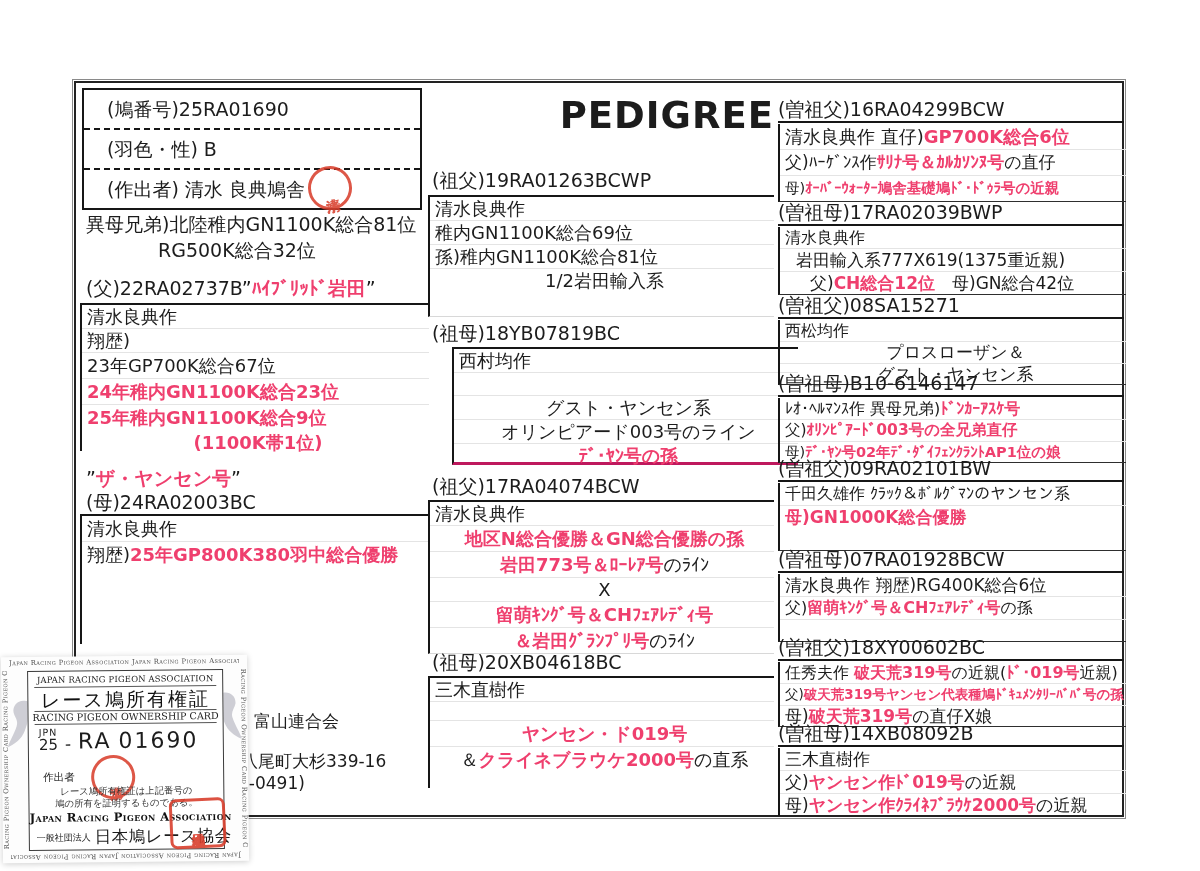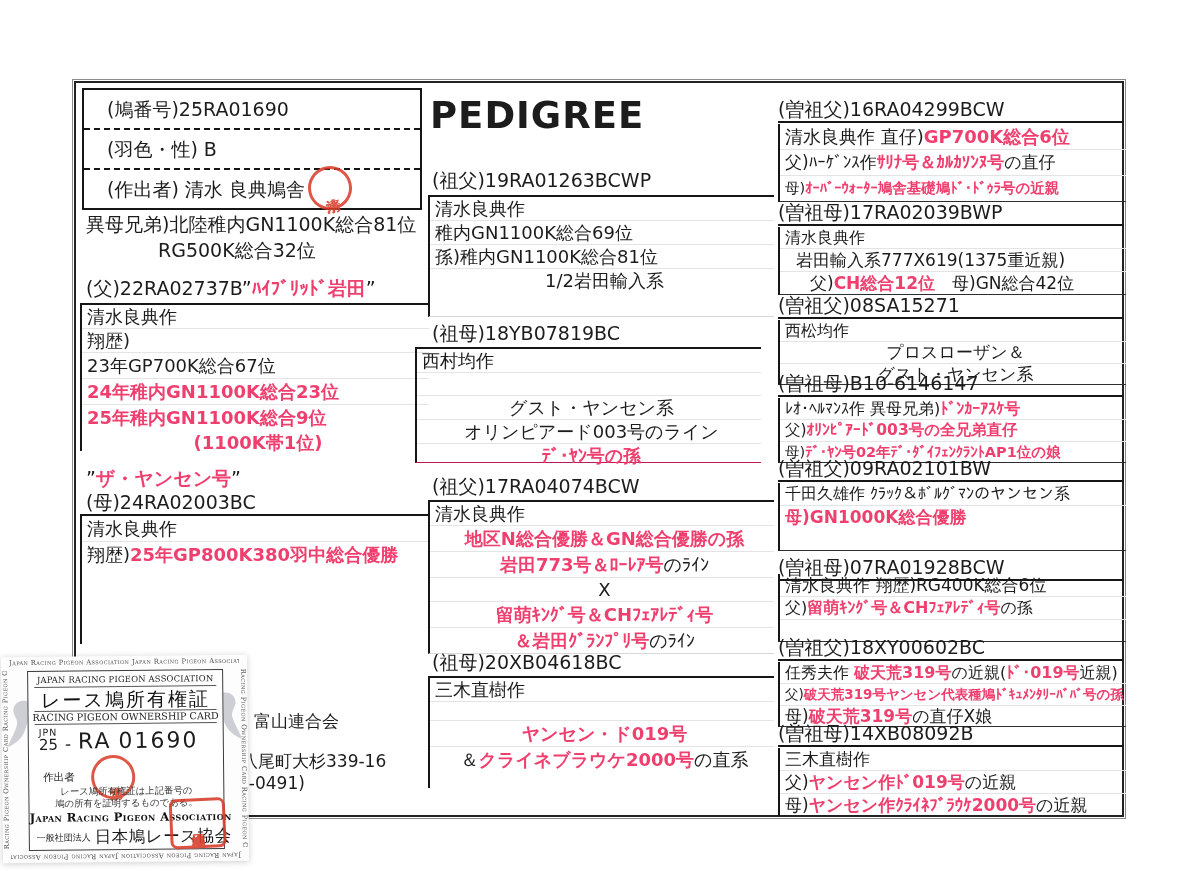--- a/index.html
+++ b/index.html
@@ -42,42 +42,42 @@
   .dbox{border-top:2.5px solid #161616;border-left:2.5px solid #161616;background:transparent;}
 
   .sib1{left:86px;top:212px;}
   .sib2{left:158px;top:238px;}
   .father-ring{left:86px;top:276px;}
   .father-box{left:80px;top:303px;width:347px;height:146px;}
   .mother-name{left:86px;top:466px;}
   .mother-ring{left:86px;top:490px;}
   .mother-box{left:80px;top:514px;width:347px;height:128px;}
 
-  .pedigree-title{left:430px;top:94px;width:344px;text-align:left;font-size:37px;
+  .pedigree-title{left:430px;top:94px;width:344px;text-align:right;font-size:37px;
       font-weight:bold;letter-spacing:1px;}
 
   .gp1-ring{left:432px;top:168px;}
   .gp1-box{left:428px;top:195px;width:344px;height:119px;border-bottom:1px solid #d8d8d8;}
   .gm1-ring{left:432px;top:321px;}
-  .gm1-box{left:415px;top:347px;width:344px;height:113px;border-bottom:1px solid #be185d;}
+  .gm1-box{left:452px;top:347px;width:344px;height:113px;border-bottom:3px solid #be185d;}
   .gp2-ring{left:432px;top:474px;}
   .gp2-box{left:428px;top:500px;width:344px;height:151px;border-bottom:1px solid #d8d8d8;}
   .gm2-ring{left:432px;top:650px;}
   .gm2-box{left:428px;top:676px;width:344px;height:110px;}
 
   
   .rring{left:778px;width:346px;font-size:19px;height:24px;line-height:24px;
          border-bottom:2.5px solid #161616;white-space:nowrap;}
   .rbox{left:778px;width:346px;border-left:2.5px solid #161616;border-bottom:1.5px solid #2e2e2e;}
   .rs1r{top:97px;}  .rs1b{top:124px;height:77px;}
   .rs2r{top:200px;} .rs2b{top:227px;height:67px;}
   .rs3r{top:293px;} .rs3b{top:320px;height:64px;}
   .rs4r{top:371px;} .rs4b{top:398px;height:64px;}
   .rs5r{top:456px;} .rs5b{top:483px;height:67px;}
-  .rs6r{top:547px;margin-top:8px;} .rs6b{top:574px;height:67px;}
+  .rs6r{top:547px;} .rs6b{top:574px;height:67px;}
   .rs7r{top:635px;} .rs7b{top:662px;height:64px;}
   .rs8r{top:721px;} .rs8b{top:748px;height:68px;border-bottom:none;}
 
   
   .club{font-size:17px;z-index:1;}
   .club1{left:254px;top:710px;}
   .club2{left:241px;top:750px;}
   .club3{left:238px;top:773px;}
 
   

